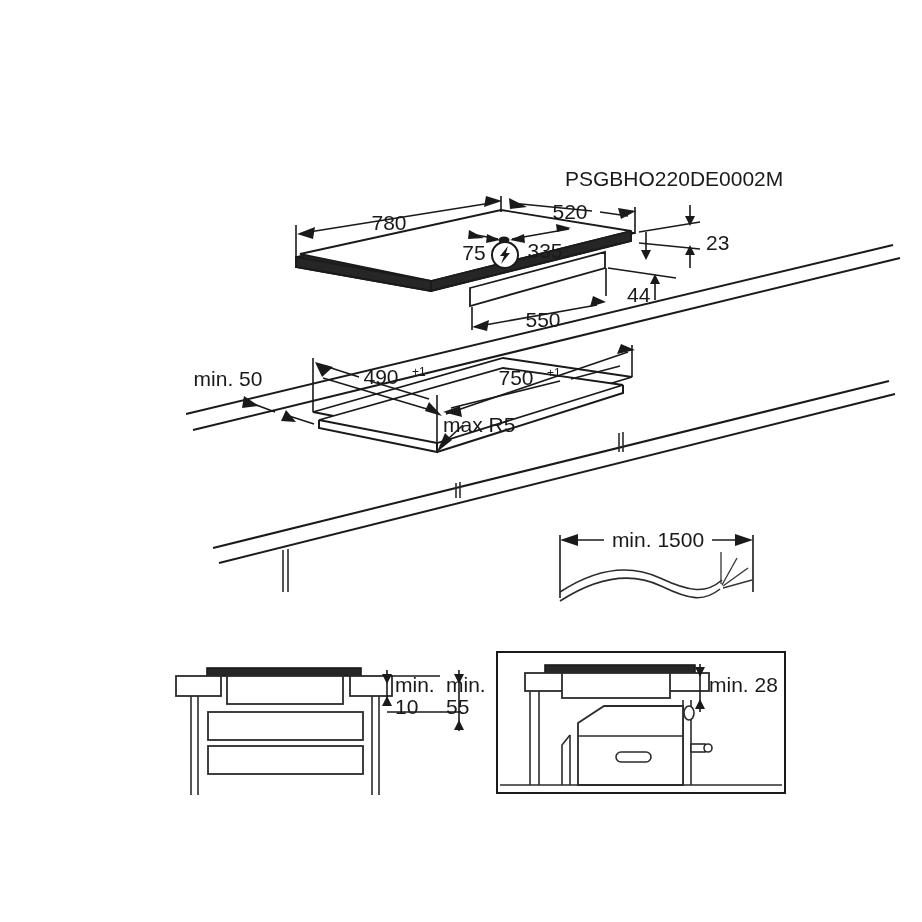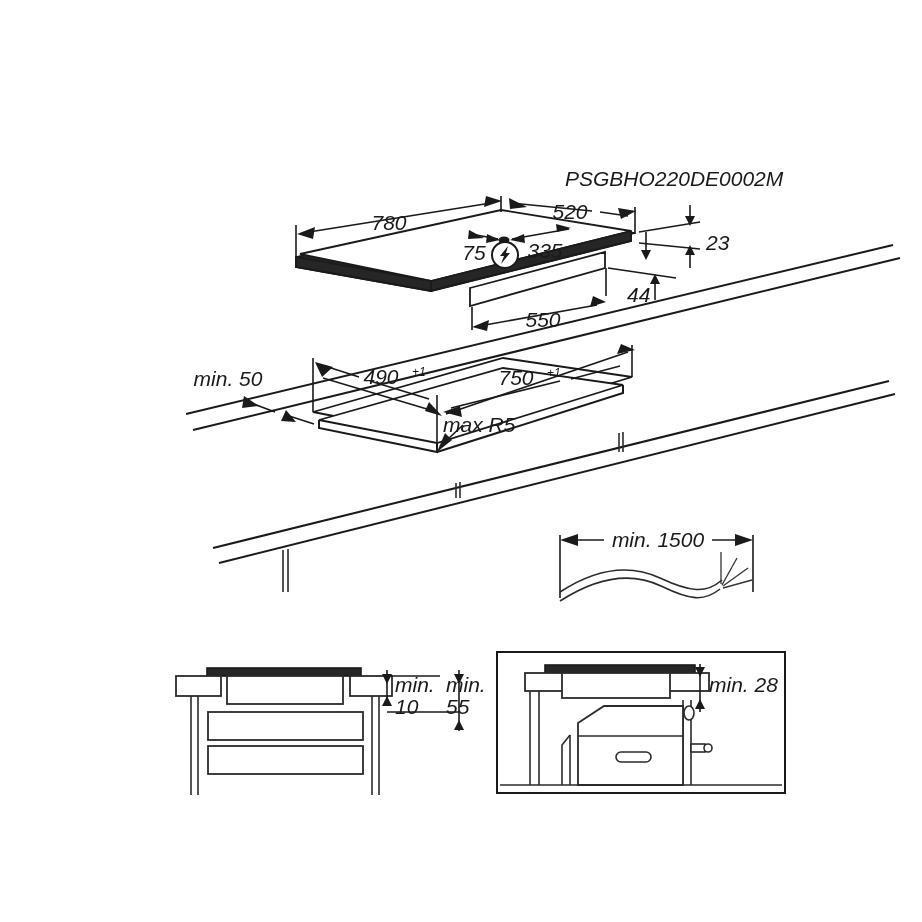--- a/index.html
+++ b/index.html
@@ -13,21 +13,20 @@
     height: 922px;
     font-family: "Liberation Sans", sans-serif;
     overflow: hidden;
     position: relative;
   }
   #diagram-root {
     position: absolute;
     top: 0; left: 0;
     width: 830px;
     height: 922px;
-    font-style: italic;
   }
   svg.drawing {
     display: block;
     width: 922px;
     height: 922px;
   }
   .ln {
     stroke: #1a1a1a;
     stroke-width: 2;
     fill: none;

